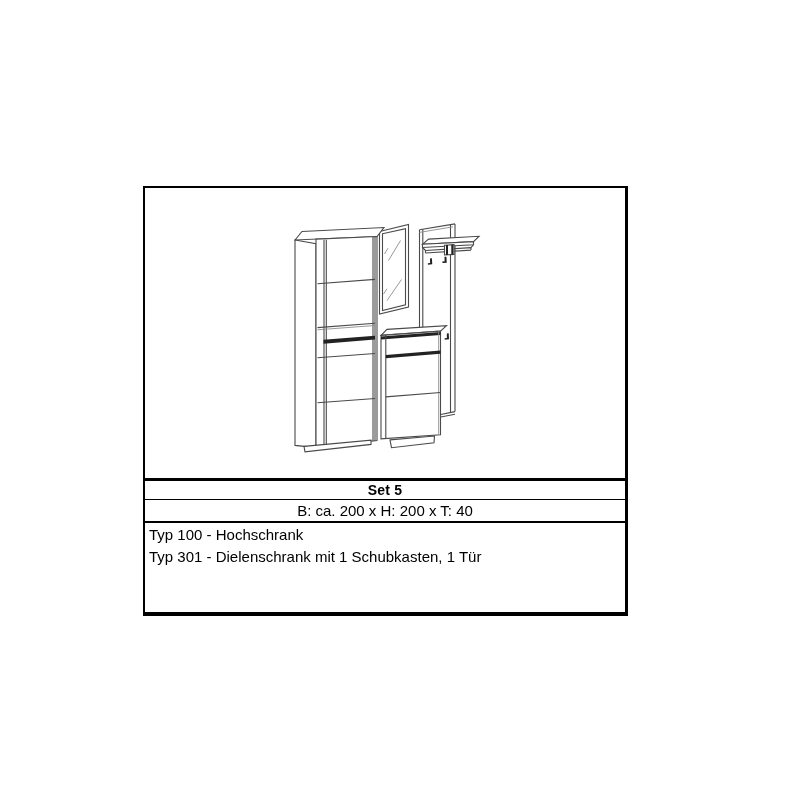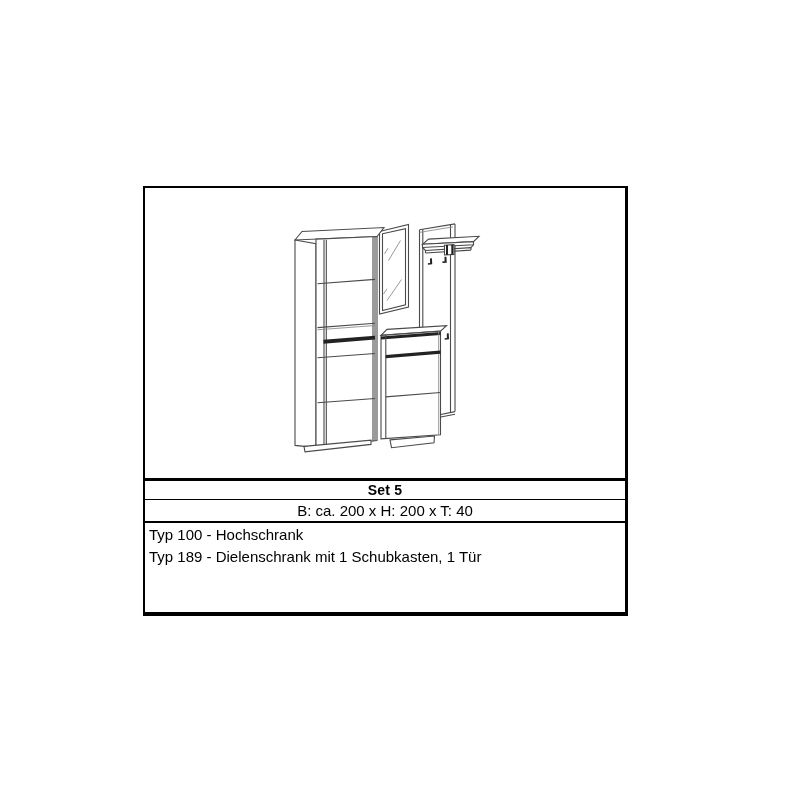--- a/index.html
+++ b/index.html
@@ -106,17 +106,17 @@
 
   <div class="dim-row">
     <span>B: ca. 200 x H: 200 x T: 40</span>
   </div>
 
   <div>
     <div class="item-row">
       <span>Typ 100 - Hochschrank</span>
     </div>
     <div class="item-row">
-      <span>Typ 189 - Dielenschrank mit 1 Schubkasten, 1 Tür</span>
+      <span>Typ 301 - Dielenschrank mit 1 Schubkasten, 1 Tür</span>
     </div>
   </div>
 
 </div>
 
 </body></html>

